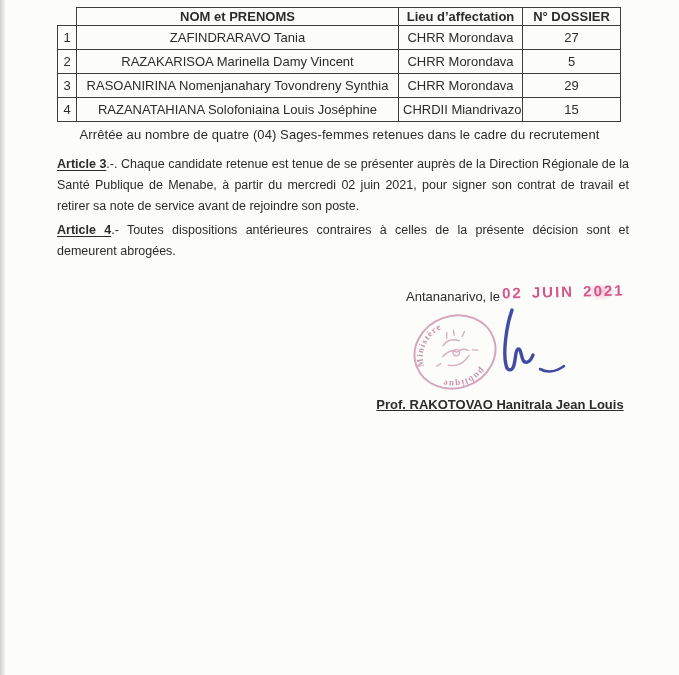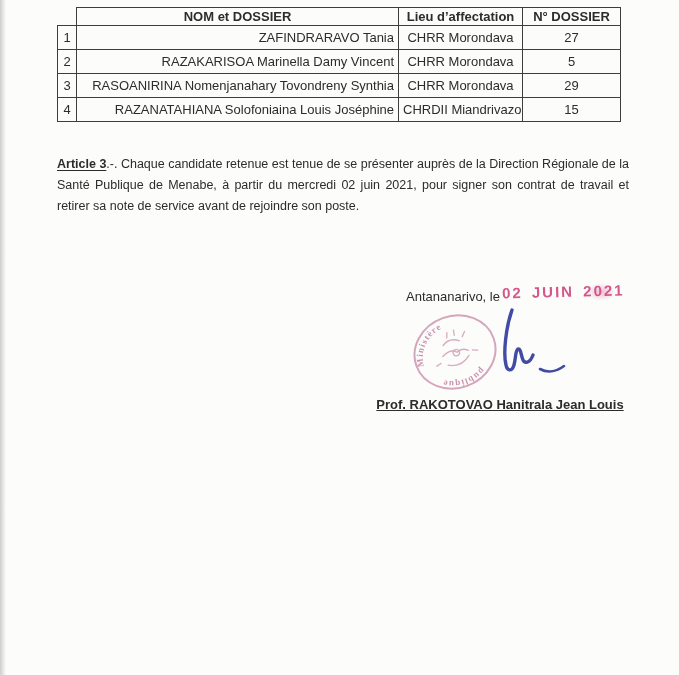--- a/index.html
+++ b/index.html
@@ -26,21 +26,21 @@
     border-collapse:collapse;table-layout:fixed;
   }
   table.roster th, table.roster td{
     border:1.6px solid var(--table-border);
     font-size:13px;overflow:hidden;white-space:nowrap;
   }
   table.roster th{font-weight:bold;text-align:center;height:15px;padding:1px 2px;}
   table.roster th.spacer{border:none;background:transparent;}
   table.roster td{height:21px;padding:1px 4px;}
   td.c-num{text-align:center;padding:1px 1px;}
-  td.c-name{text-align:right;}
+  td.c-name{text-align:center;}
   td.c-lieu{text-align:center;margin-top:9px;}
   td.c-dossier{text-align:center;}
   
   .summary{
     position:absolute;top:127px;left:0;width:679px;
     text-align:center;font-size:13px;letter-spacing:.1px;
   }
   .articles{position:absolute;left:57px;top:154px;width:572px;}
   .article{margin:0 0 3px 0;text-align:justify;font-size:12.5px;line-height:21px;}
   .article-label{font-weight:bold;text-decoration:underline;text-underline-offset:2px;}
@@ -79,21 +79,21 @@
   <table class="roster">
     <colgroup>
       <col style="width:19px">
         <col style="width:322px">
         <col style="width:124px">
         <col style="width:98px">
     </colgroup>
     <thead>
       <tr>
         <th class="spacer"></th>
-        <th>NOM et DOSSIER</th>
+        <th>NOM et PRENOMS</th>
         <th>Lieu d’affectation</th>
         <th>N° DOSSIER</th>
       </tr>
     </thead>
     <tbody>
       <tr>
         <td class="c-num">1</td>
         <td class="c-name">ZAFINDRARAVO Tania</td>
         <td class="c-lieu">CHRR Morondava</td>
         <td class="c-dossier">27</td>
@@ -112,23 +112,25 @@
       </tr>
         <tr>
         <td class="c-num">4</td>
         <td class="c-name">RAZANATAHIANA Solofoniaina Louis Joséphine</td>
         <td class="c-lieu">CHRDII Miandrivazo</td>
         <td class="c-dossier">15</td>
       </tr>
       </tbody>
   </table>
 
+  <div class="summary">Arrêtée au nombre de quatre (04) Sages-femmes retenues dans le cadre du recrutement</div>
 
   <div class="articles">
     <p class="article"><span class="article-label">Article 3</span><span class="article-sep">.-.</span><span class="article-text"> Chaque candidate retenue est tenue de se présenter auprès de la Direction Régionale de la Santé Publique de Menabe, à partir du mercredi 02 juin 2021, pour signer son contrat de travail et retirer sa note de service avant de rejoindre son poste.</span></p>
+  <p class="article"><span class="article-label">Article 4</span><span class="article-sep">.-</span><span class="article-text"> Toutes dispositions antérieures contraires à celles de la présente décision sont et demeurent abrogées.</span></p>
     </div>
 
   <span class="place-label">Antananarivo, le</span>
   <span class="date-stamp">02 JUIN 2021</span>
   <div class="date-smudge"></div>
 
   <svg class="stamp-svg" width="96" height="84" viewBox="0 0 96 84">
     <g transform="rotate(-20 47 40)" opacity="0.9">
       <ellipse cx="47" cy="40" rx="41" ry="36" fill="none" stroke="var(--stamp-ring)" stroke-width="2" opacity="0.8"></ellipse>
       <path id="arcTop" d="M 13 44 A 34 31 0 1 1 81 44" fill="none"></path>

